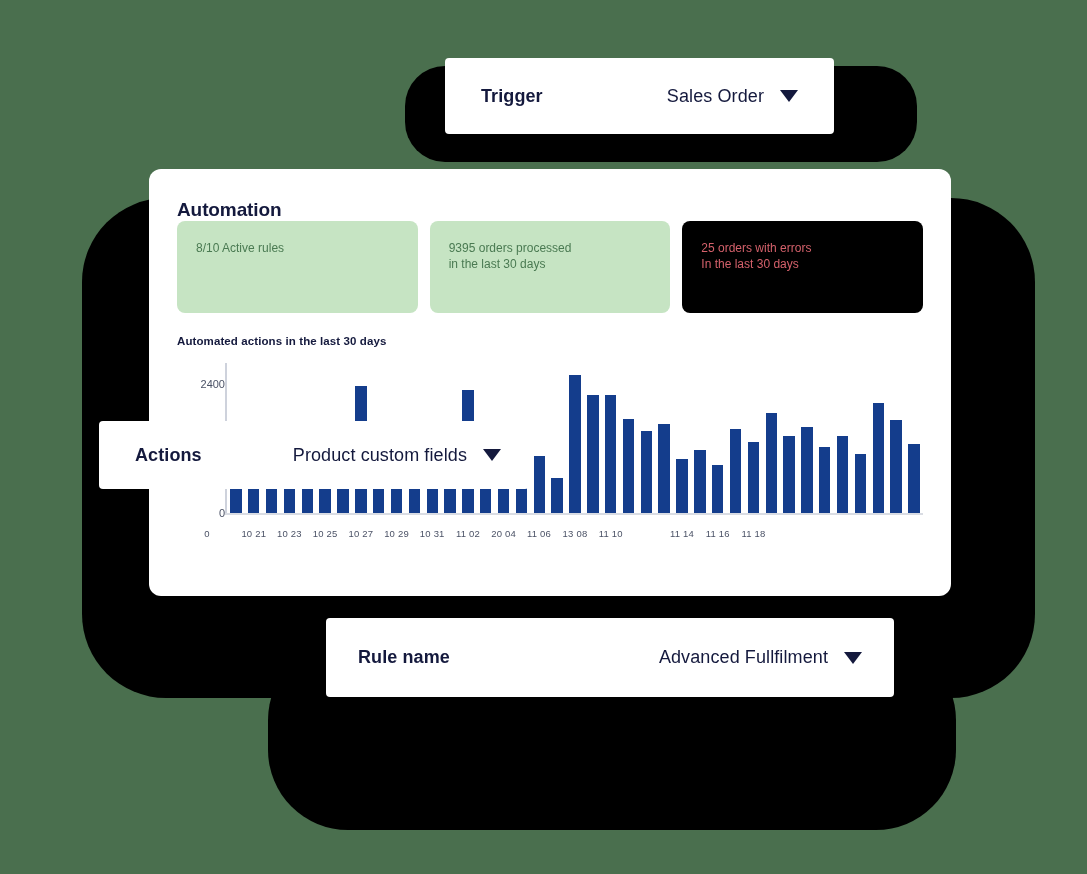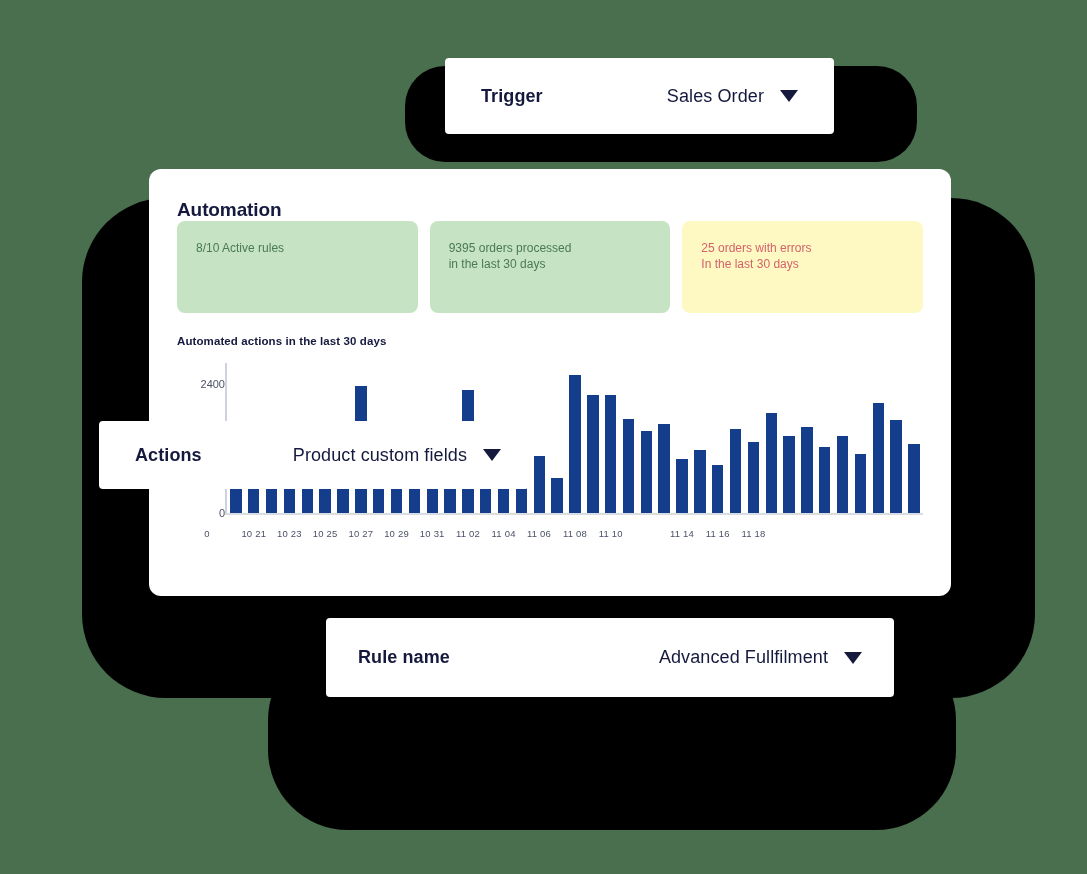--- a/index.html
+++ b/index.html
@@ -84,21 +84,21 @@
   }
   .stat {
     flex: 1;
     height: 92px;
     border-radius: 8px;
     padding: 20px 19px 0 19px;
     font-size: 12px;
     line-height: 1.32;
   }
   .stat.green { background: #c6e4c3; color: #4a7a52; }
-  .stat.red   { background: #fef9c3; color: #d4616b; }
+  .stat.red   { background: #000000; color: #d4616b; }
   .stat-line { display: block; }
 
   
   #chart-title {
     margin-top: 22px;
     font-size: 11.5px;
     font-weight: bold;
     color: #14193d;
     letter-spacing: 0.1px;
   }
@@ -361,23 +361,23 @@
           </div>
         </div>
       <div id="xlabels">
           <div class="xtick" style="left: 76.7692px;">10 21</div>
           <div class="xtick" style="left: 112.462px;">10 23</div>
           <div class="xtick" style="left: 148.154px;">10 25</div>
           <div class="xtick" style="left: 183.846px;">10 27</div>
           <div class="xtick" style="left: 219.538px;">10 29</div>
           <div class="xtick" style="left: 255.231px;">10 31</div>
           <div class="xtick" style="left: 290.923px;">11 02</div>
-          <div class="xtick" style="left: 326.615px;">11 04</div>
+          <div class="xtick" style="left: 326.615px;">20 04</div>
           <div class="xtick" style="left: 362px;">11 06</div>
-          <div class="xtick" style="left: 398px;">11 08</div>
+          <div class="xtick" style="left: 398px;">13 08</div>
           <div class="xtick" style="left: 433.692px;">11 10</div>
           <div class="xtick" style="left: 505.077px;">11 14</div>
           <div class="xtick" style="left: 540.769px;">11 16</div>
           <div class="xtick" style="left: 576.462px;">11 18</div>
           <div class="xtick" style="left: 30px;">0</div>
         </div>
     </div>
   </div>
 
   <div class="card dropdown" id="rulename-card">

